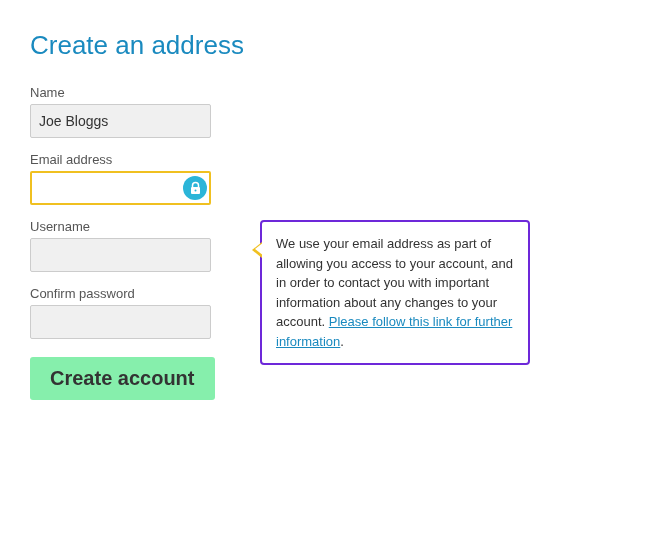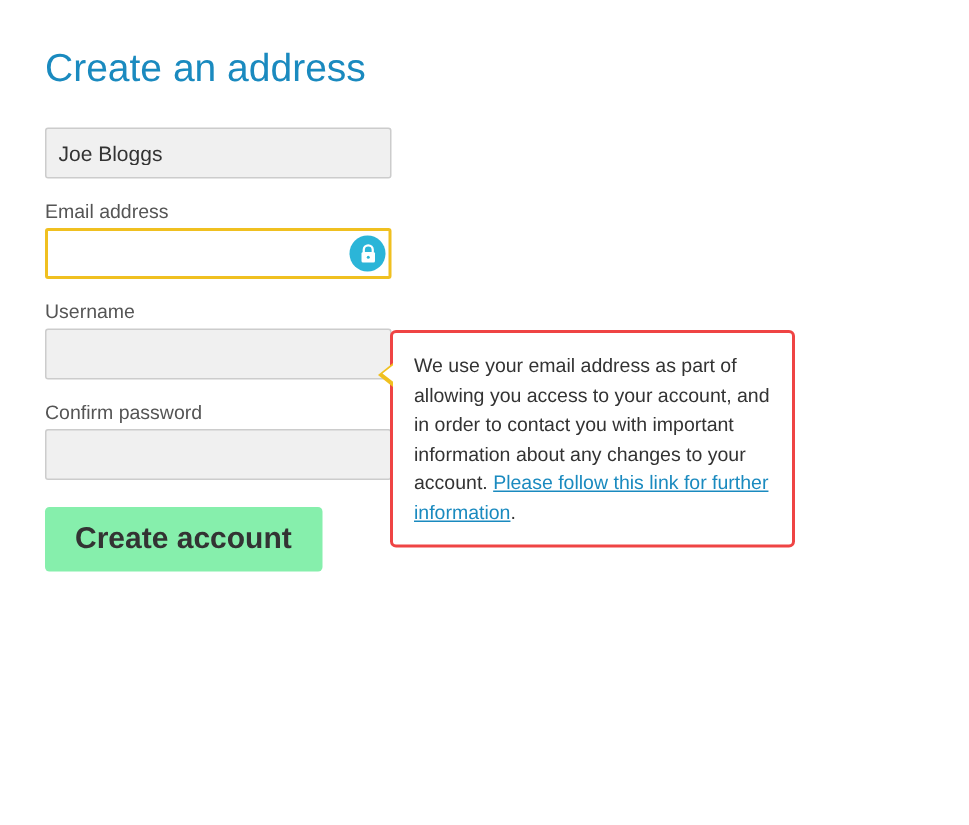--- a/index.html
+++ b/index.html
@@ -64,21 +64,21 @@
       position: absolute;
       right: 8px;
       top: 50%;
       transform: translateY(-50%);
       pointer-events: none;
       color: #666;
       font-size: 12px;
     }
 
     input.form-control {
-      width: 231px;
+      width: 181px;
       height: 34px;
       background-color: #f0f0f0;
       border: 1px solid #ccc;
       border-radius: 2px;
       padding: 0 8px;
       font-size: 14px;
       color: #333;
     }
 
     .email-input-wrapper {
@@ -103,21 +103,21 @@
       border-radius: 50%;
       display: flex;
       align-items: center;
       justify-content: center;
       color: white;
       font-size: 12px;
     }
 
     .tooltip-box {
       background: #ffffff;
-      border: 2px solid #ef4444;
+      border: 2px solid #6d28d9;
       border-radius: 4px;
       padding: 12px 14px;
       font-size: 13px;
       color: #333;
       line-height: 1.5;
       width: 270px;
       position: absolute;
       left: 260px;
       top: 220px;
     }
@@ -168,20 +168,21 @@
 </head>
 <body>
 
 <div class="page-container relative-container">
   <h1 class="page-title">Create an address</h1>
 
   
 
   
   <div class="form-group">
+    <label class="form-label">Name</label>
     <input type="text" class="form-control" value="Joe Bloggs" style="">
   </div>
 
   
   <div class="form-group">
     <label class="form-label">Email address</label>
     <div class="email-input-wrapper">
       <input type="text" class="form-control" value="" style="">
       <div class="email-lock-icon">
         <svg width="13" height="14" viewBox="0 0 13 14" fill="none" xmlns="http://www.w3.org/2000/svg">

